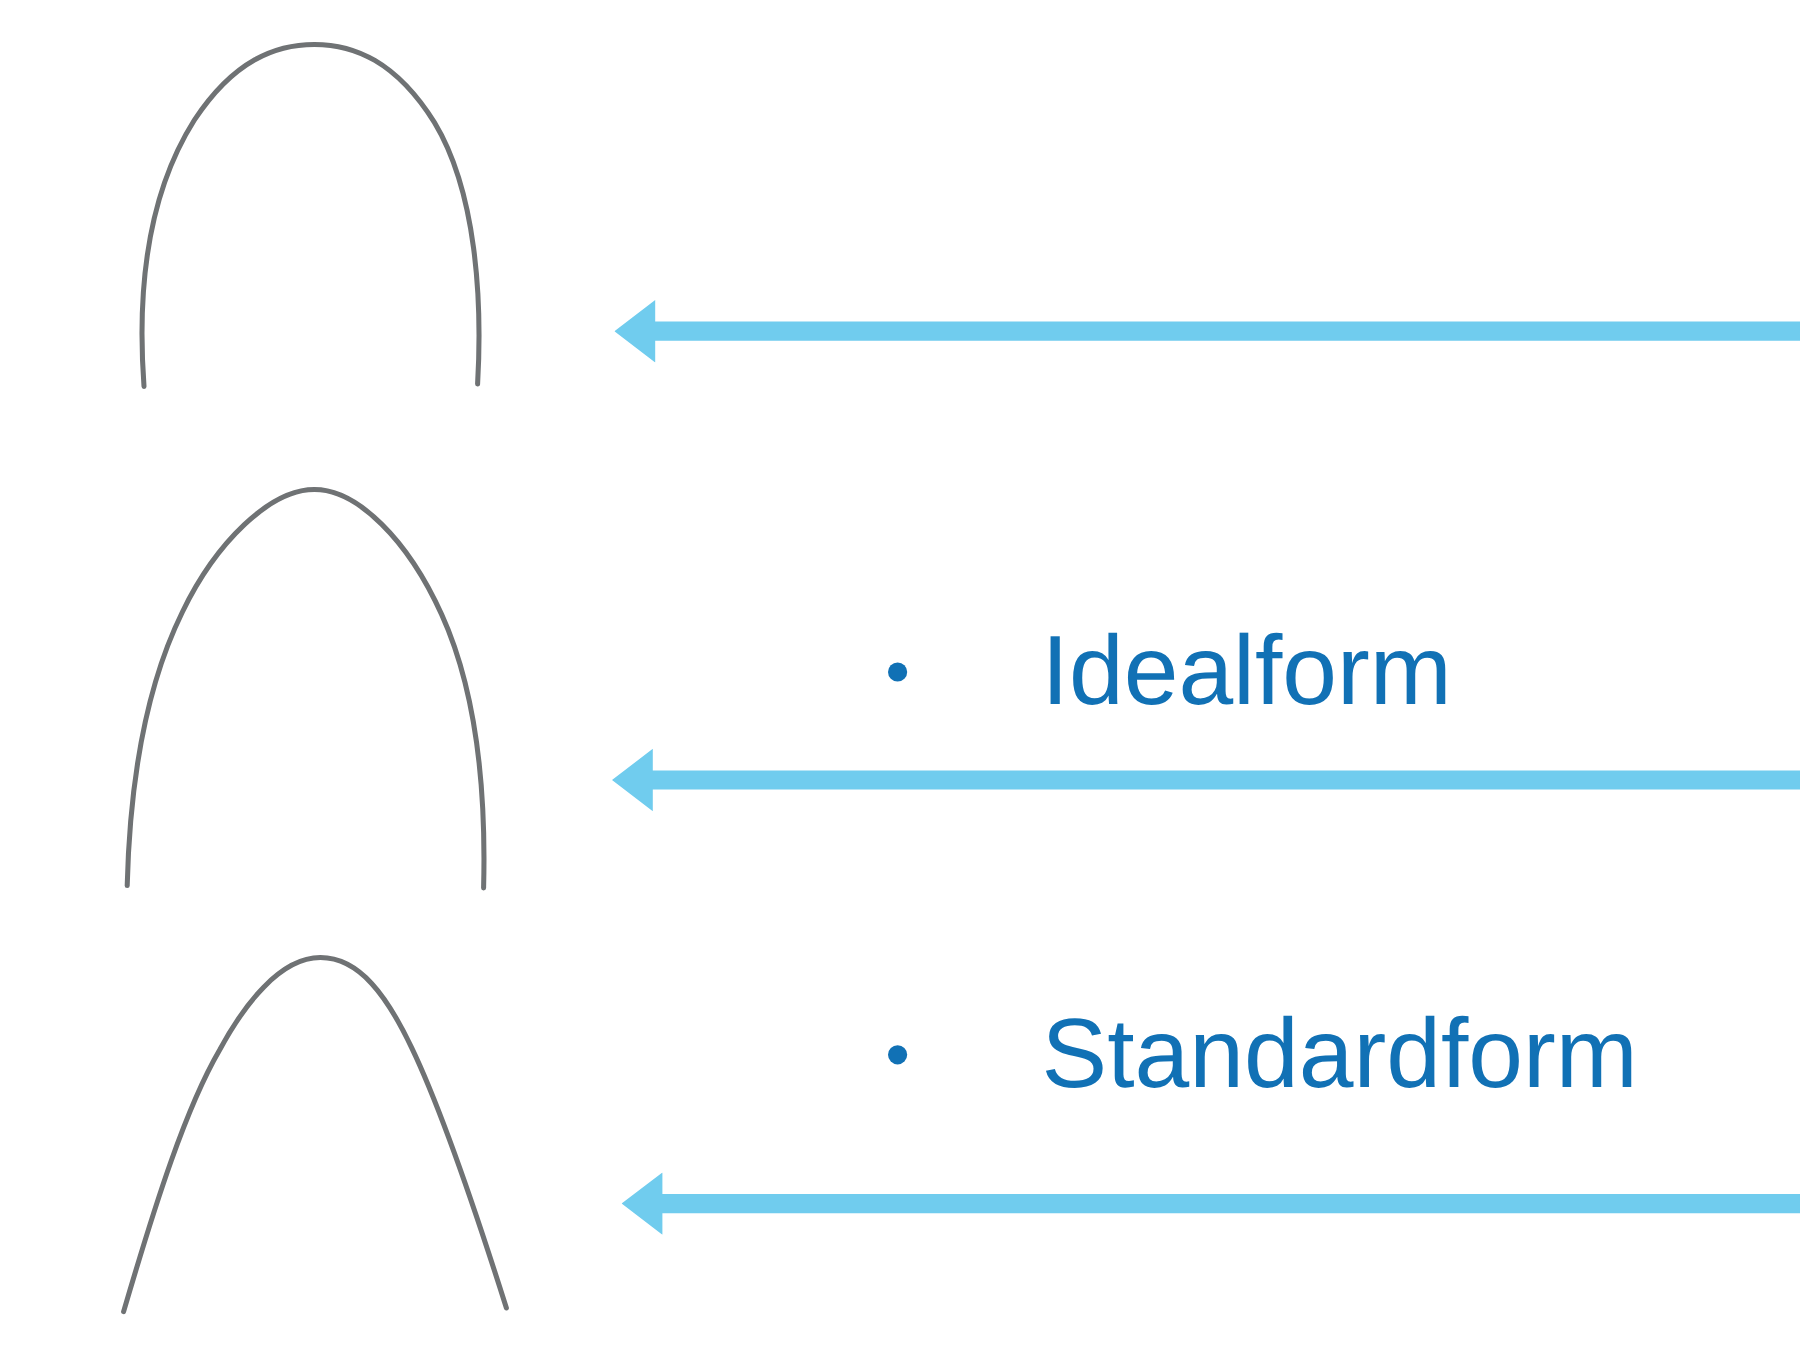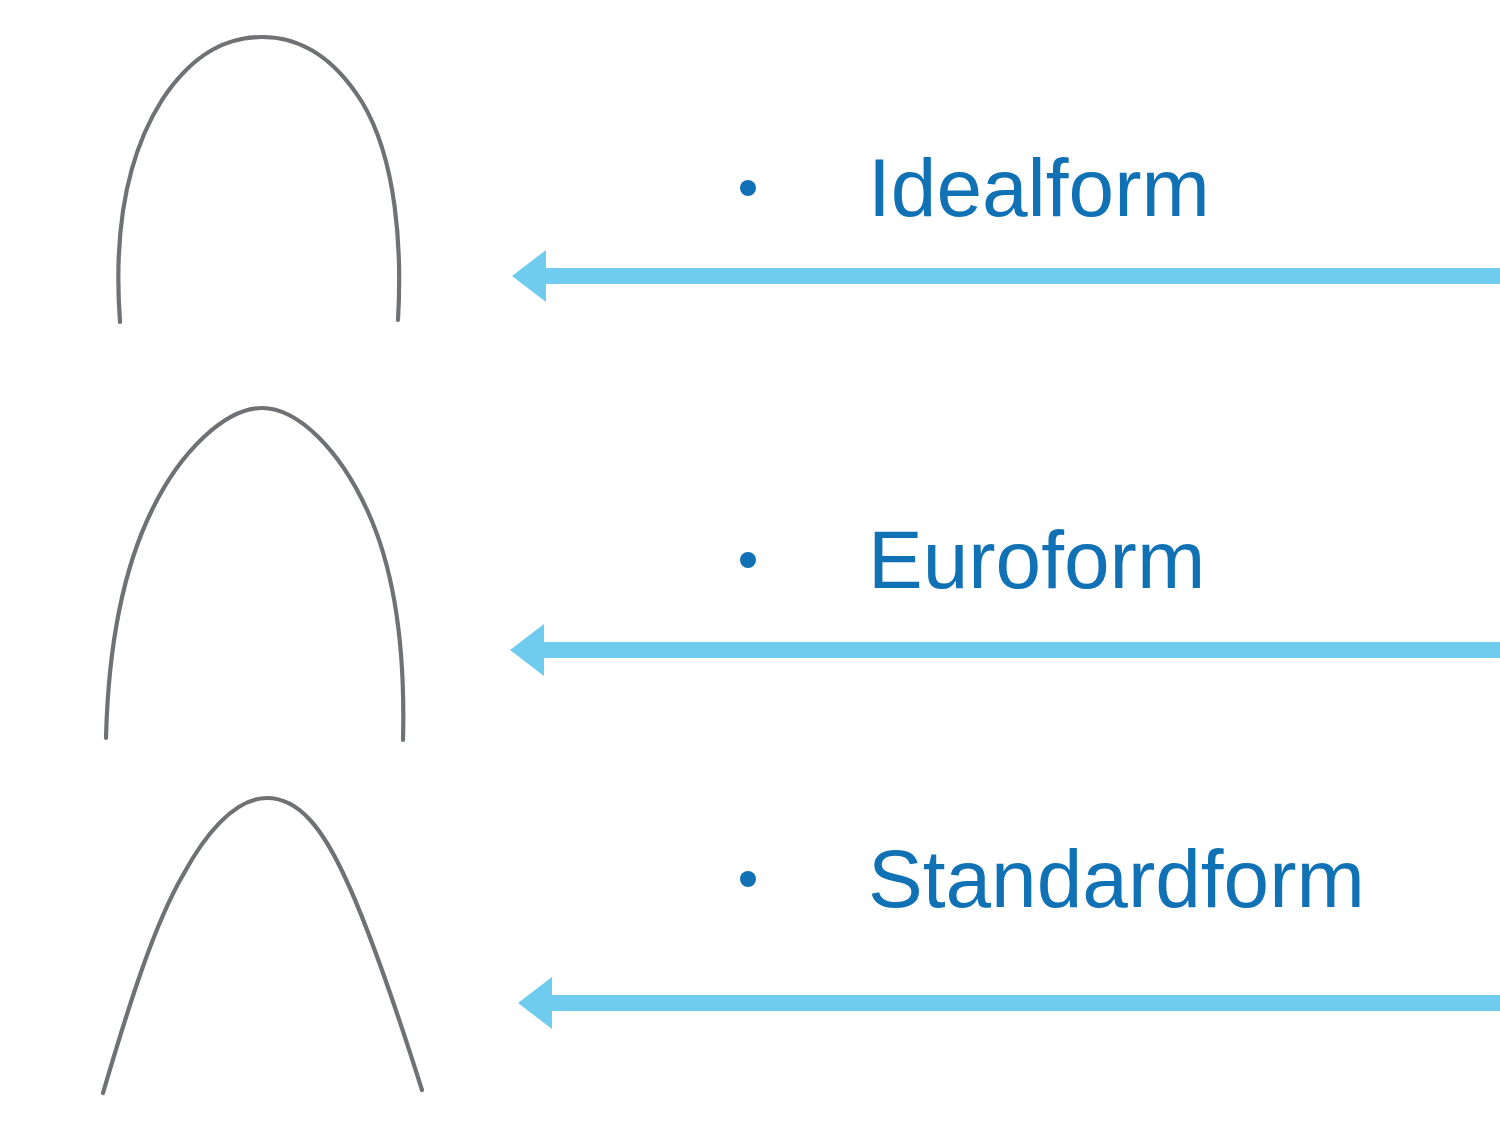--- a/index.html
+++ b/index.html
@@ -98,28 +98,24 @@
   </svg>
 
   <svg class="arrow arrow-2" viewBox="0 0 990 52" preserveAspectRatio="none" xmlns="http://www.w3.org/2000/svg">
     <polygon points="0,26 34,0 34,18 990,18 990,34 34,34 34,52"></polygon>
   </svg>
 
   <svg class="arrow arrow-3" viewBox="0 0 982 52" preserveAspectRatio="none" xmlns="http://www.w3.org/2000/svg">
     <polygon points="0,26 34,0 34,18 982,18 982,34 34,34 34,52"></polygon>
   </svg>
 
-  <div class="bullet-row row-1">
-    <span class="bullet-dot"></span>
-    <span class="bullet-label">Idealform</span>
-  </div>
 
   <div class="bullet-row row-2">
     <span class="bullet-dot"></span>
-    <span class="bullet-label">Euroform</span>
+    <span class="bullet-label">Idealform</span>
   </div>
 
   <div class="bullet-row row-3">
     <span class="bullet-dot"></span>
     <span class="bullet-label">Standardform</span>
   </div>
 
 </div>
 
 </body></html>

